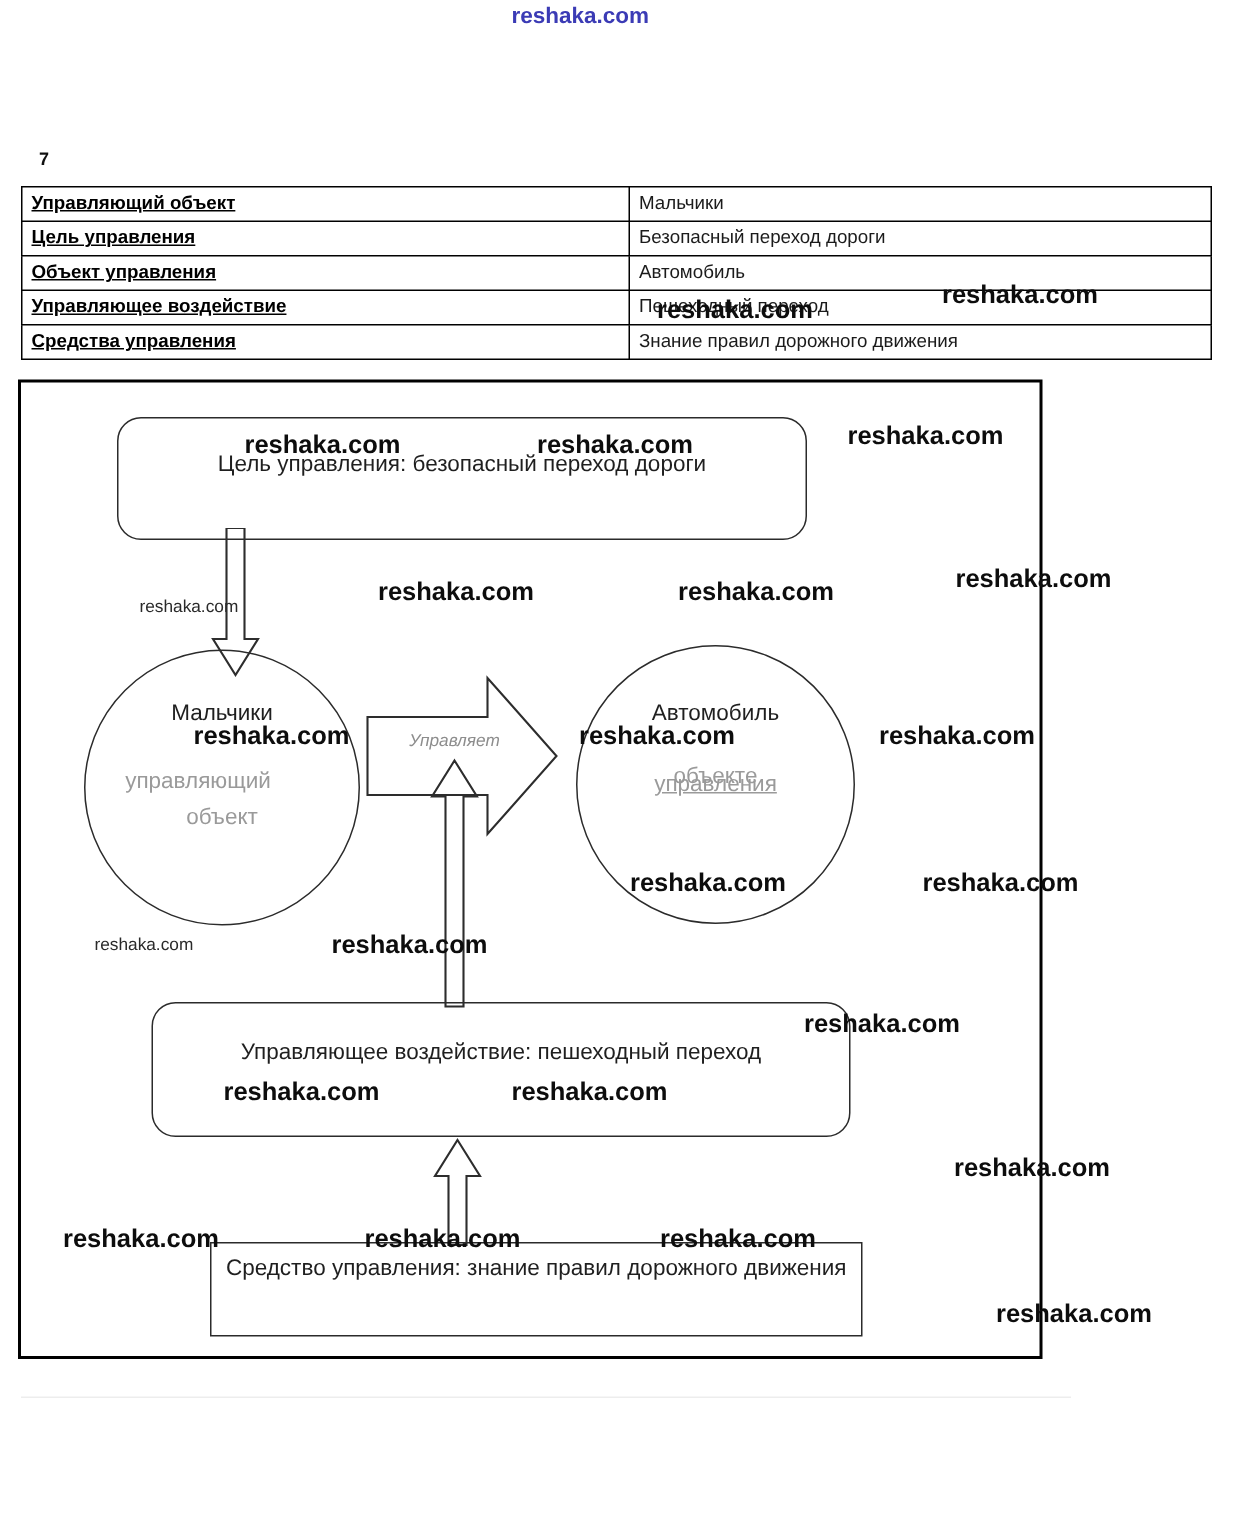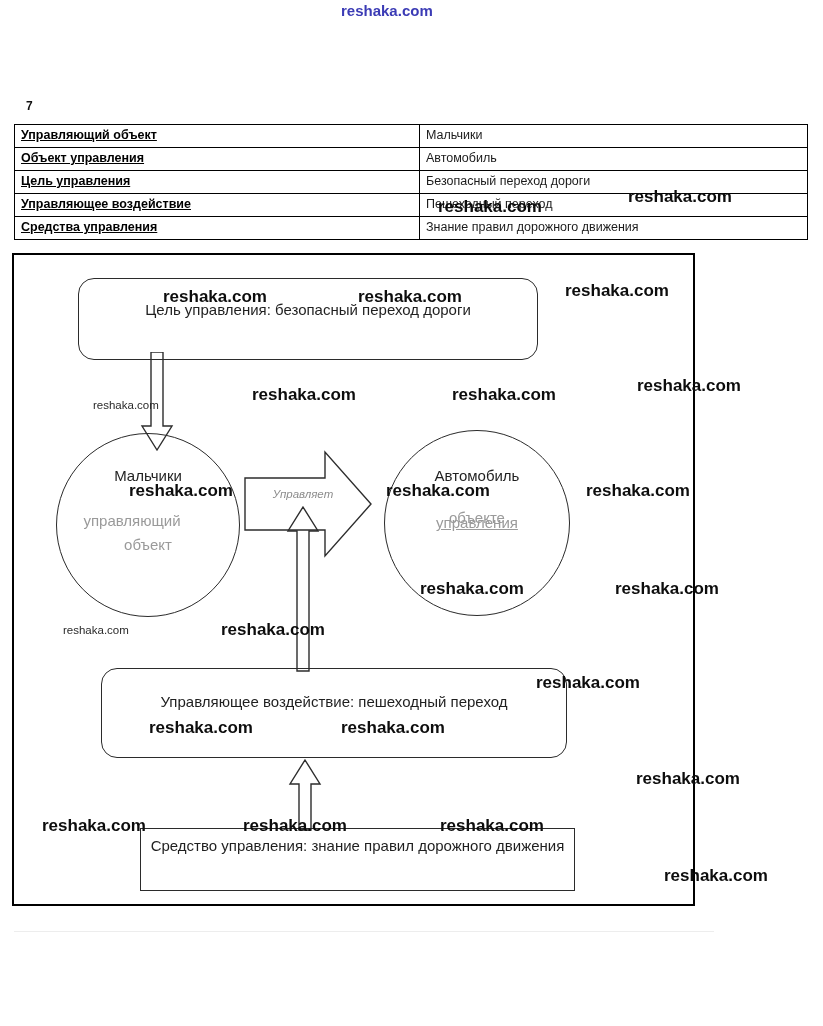--- a/index.html
+++ b/index.html
@@ -170,26 +170,26 @@
 
   <div class="page-num">7</div>
 
   <table class="tbl">
     <tbody>
       <tr>
         <td class="k">Управляющий объект</td>
         <td class="v">Мальчики</td>
       </tr>
       <tr>
+        <td class="k">Цель управления</td>
+        <td class="v">Безопасный переход дороги</td>
+      </tr>
+      <tr>
         <td class="k">Объект управления</td>
         <td class="v">Автомобиль</td>
-      </tr>
-      <tr>
-        <td class="k">Цель управления</td>
-        <td class="v">Безопасный переход дороги</td>
       </tr>
       <tr>
         <td class="k">Управляющее воздействие</td>
         <td class="v">Пешеходный переход</td>
       </tr>
       <tr>
         <td class="k">Средства управления</td>
         <td class="v">Знание правил дорожного движения</td>
       </tr>
     </tbody>

